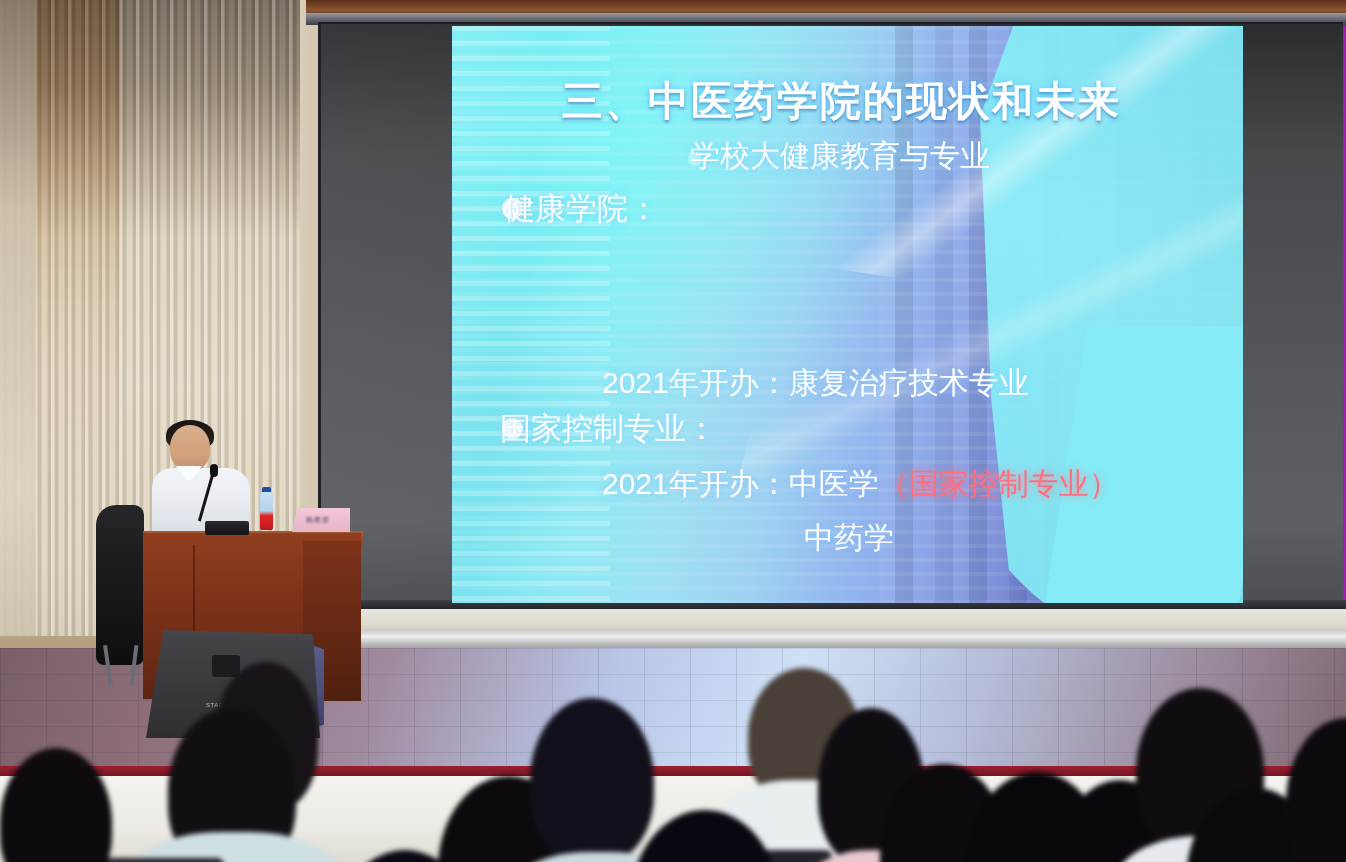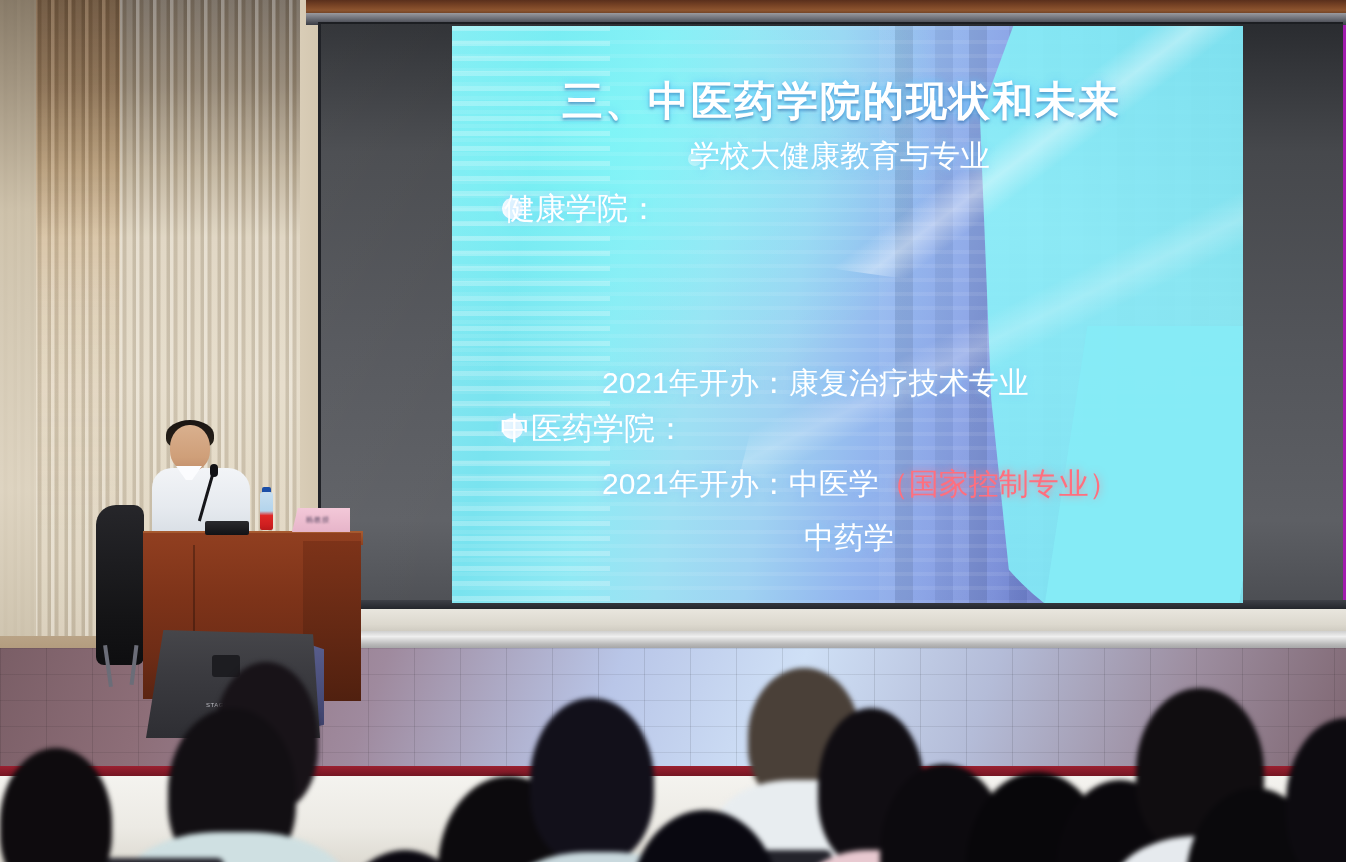--- a/index.html
+++ b/index.html
@@ -314,21 +314,21 @@
     <div class="slide-text">
       <div class="s-title">三、中医药学院的现状和未来</div>
       <div class="s-sub-dot"></div>
       <div class="s-subtitle">学校大健康教育与专业</div>
 
       <div class="s-b1dot"></div>
       <div class="s-b1">健康学院：</div>
       <div class="s-l3">2021年开办：康复治疗技术专业</div>
 
       <div class="s-b2dot"></div>
-      <div class="s-b2">中医药学院：</div>
+      <div class="s-b2">国家控制专业：</div>
       <div class="s-l4"><span>2021年开办：中医学</span><span class="redpart">（国家控制专业）</span></div>
       <div class="s-l5">中药学</div>
     </div>
   </div>
 
   <div class="stage-wallband"></div>
   <div class="stage-metal"></div>
   <div class="stage-floor"></div>
   <div class="stage-front-edge"></div>
   <div class="stage-front-white"></div>

